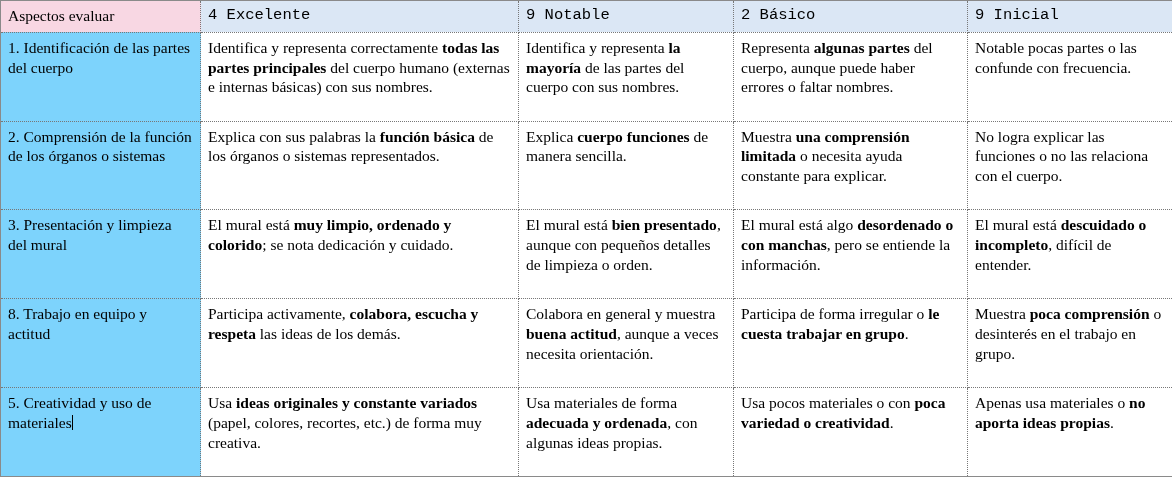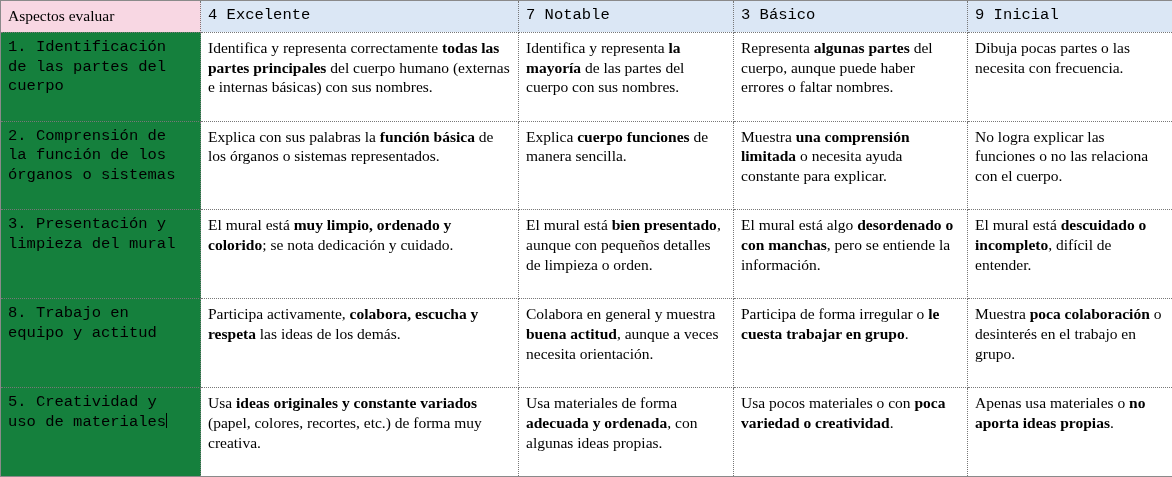--- a/index.html
+++ b/index.html
@@ -40,26 +40,25 @@
   }
   th.head-aspect {
     background: #f8d7e3;
   }
   th.head-level {
     background: #dbe7f5;
     font-family: Liberation Mono, monospace;
   }
   
   td.aspect {
-    background: #15803d;
+    background: #7dd3fc;
     font-weight: bold;
     vertical-align: middle;
     font-size: 15.5px;
     line-height: 1.3;
-    font-family: Liberation Mono, monospace;
   }
   td.desc {
     background: #ffffff;
   }
   col.c0 { width: 200px; }
   col.c1 { width: 318px; }
   col.c2 { width: 215px; }
   col.c3 { width: 234px; }
   col.c4 { width: 205px; }
   b { font-weight: bold; }
@@ -80,53 +79,53 @@
     <col class="c0">
       <col class="c1">
       <col class="c2">
       <col class="c3">
       <col class="c4">
   </colgroup>
   <thead>
     <tr>
       <th class="head-aspect">Aspectos evaluar</th>
       <th class="head-level">4 Excelente</th>
-      <th class="head-level">7 Notable</th>
-      <th class="head-level">3 Básico</th>
+      <th class="head-level">9 Notable</th>
+      <th class="head-level">2 Básico</th>
       <th class="head-level">9 Inicial</th>
     </tr>
   </thead>
   <tbody>
     <tr>
       <td class="aspect">1. Identificación de las partes del cuerpo</td>
       <td class="desc">Identifica y representa correctamente <b>todas las partes principales</b> del cuerpo humano (externas e internas básicas) con sus nombres.</td>
       <td class="desc">Identifica y representa <b>la mayoría</b> de las partes del cuerpo con sus nombres.</td>
       <td class="desc">Representa <b>algunas partes</b> del cuerpo, aunque puede haber errores o faltar nombres.</td>
-      <td class="desc">Dibuja pocas partes o las necesita con frecuencia.</td>
+      <td class="desc">Notable pocas partes o las confunde con frecuencia.</td>
     </tr>
     <tr>
       <td class="aspect">2. Comprensión de la función de los órganos o sistemas</td>
       <td class="desc">Explica con sus palabras la <b>función básica</b> de los órganos o sistemas representados.</td>
       <td class="desc">Explica <b>cuerpo funciones</b> de manera sencilla.</td>
       <td class="desc">Muestra <b>una comprensión limitada</b> o necesita ayuda constante para explicar.</td>
       <td class="desc">No logra explicar las funciones o no las relaciona con el cuerpo.</td>
     </tr>
     <tr>
       <td class="aspect">3. Presentación y limpieza del mural</td>
       <td class="desc">El mural está <b>muy limpio, ordenado y colorido</b>; se nota dedicación y cuidado.</td>
       <td class="desc">El mural está <b>bien presentado</b>, aunque con pequeños detalles de limpieza o orden.</td>
       <td class="desc">El mural está algo <b>desordenado o con manchas</b>, pero se entiende la información.</td>
       <td class="desc">El mural está <b>descuidado o incompleto</b>, difícil de entender.</td>
     </tr>
     <tr>
       <td class="aspect">8. Trabajo en equipo y actitud</td>
       <td class="desc">Participa activamente, <b>colabora, escucha y respeta</b> las ideas de los demás.</td>
       <td class="desc">Colabora en general y muestra <b>buena actitud</b>, aunque a veces necesita orientación.</td>
       <td class="desc">Participa de forma irregular o <b>le cuesta trabajar en grupo</b>.</td>
-      <td class="desc">Muestra <b>poca colaboración</b> o desinterés en el trabajo en grupo.</td>
+      <td class="desc">Muestra <b>poca comprensión</b> o desinterés en el trabajo en grupo.</td>
     </tr>
     <tr>
       <td class="aspect"><span>5. Creatividad y uso de materiales</span><span class="cursor-caret"></span></td>
       <td class="desc">Usa <b>ideas originales y constante variados</b> (papel, colores, recortes, etc.) de forma muy creativa.</td>
       <td class="desc">Usa materiales de forma <b>adecuada y ordenada</b>, con algunas ideas propias.</td>
       <td class="desc">Usa pocos materiales o con <b>poca variedad o creatividad</b>.</td>
       <td class="desc">Apenas usa materiales o <b>no aporta ideas propias</b>.</td>
     </tr>
   </tbody>
 </table>

